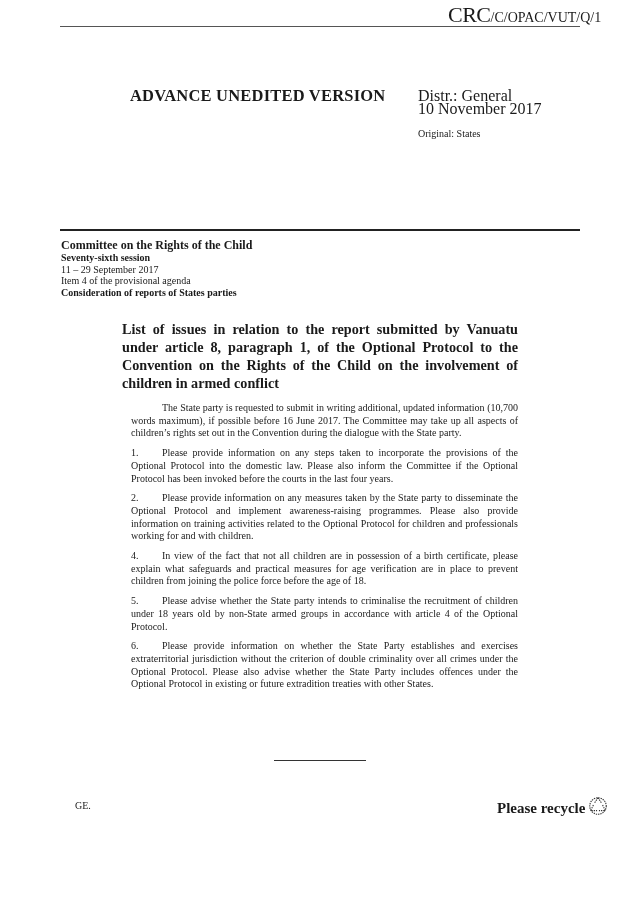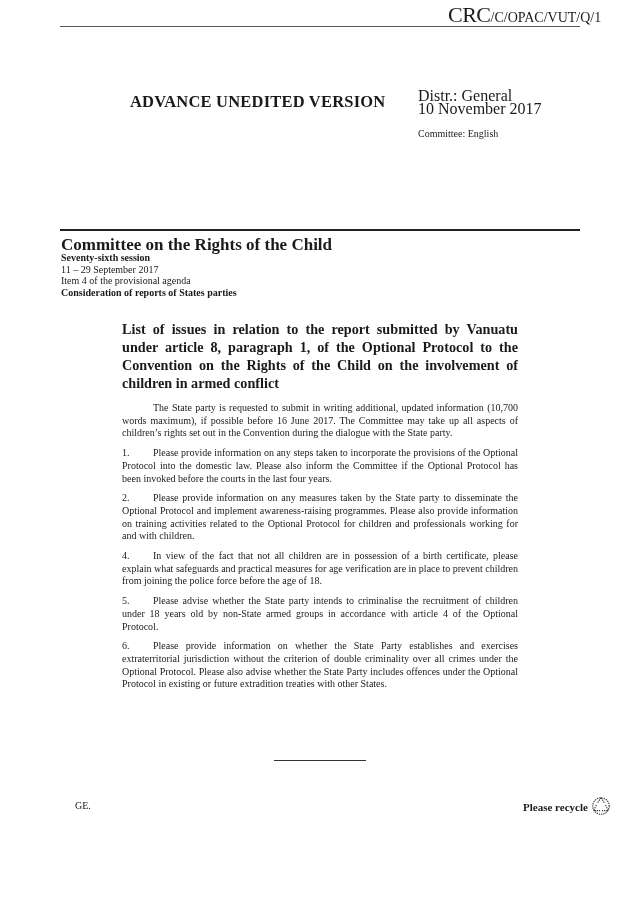--- a/index.html
+++ b/index.html
@@ -3,51 +3,51 @@
 <meta charset="utf-8">
 <style>
   html, body { margin: 0; padding: 0; background: #ffffff; }
   body { width: 640px; height: 905px; position: relative; overflow: hidden;
          font-family: "Liberation Serif", "DejaVu Serif", serif; color: #1a1a1a; }
   .abs { position: absolute; }
   .symbol { left: 448px; top: 2px; width: 132px; text-align: right; white-space: nowrap; }
   .symbol .big { font-size: 22px; letter-spacing: -0.5px; }
   .symbol .small { font-size: 14px; }
   .rule-top { left: 60px; top: 26px; width: 520px; height: 1px; background: #555; }
-  .advance { left: 130px; top: 86px; font-size: 16.5px; font-weight: bold; letter-spacing: 0.2px; white-space: nowrap; margin-top: 6px; }
+  .advance { left: 130px; top: 86px; font-size: 16.5px; font-weight: bold; letter-spacing: 0.2px; white-space: nowrap; }
   .distr { left: 418px; top: 89px; font-size: 16px; line-height: 13px; }
   .orig { left: 418px; top: 128px; font-size: 10px; }
   .rule-mid { left: 60px; top: 229px; width: 520px; height: 2px; background: #222; }
   .committee { left: 61px; top: 238px; font-size: 10px; line-height: 11.6px; }
-  .committee .c1 { font-size: 17px; font-weight: bold; line-height: 14px; }
+  .committee .c1 { font-size: 12px; font-weight: bold; line-height: 14px; }
   .committee .b { font-weight: bold; }
   .title { left: 122px; top: 320px; width: 396px; font-size: 14.2px; font-weight: bold; line-height: 18px; text-align: justify; }
   .body { left: 122px; top: 402px; width: 396px; font-size: 10px; line-height: 12.7px; text-align: justify; }
-  .body p { margin: 0 0 7px 0; }
+  .body p { margin: 0 0 7px 9px; }
   .body .intro { text-indent: 31px; }
   .body .num { display: inline-block; width: 31px; }
   .rule-end { left: 274px; top: 760px; width: 92px; height: 1px; background: #333; }
   .footer-left { left: 75px; top: 800px; font-size: 10px; }
-  .recycle { left: 523px; top: 795px; font-size: 11px; font-weight: bold; white-space: nowrap; display: flex; align-items: center; gap: 2px; }
+  .recycle { left: 497px; top: 795px; font-size: 15px; font-weight: bold; white-space: nowrap; display: flex; align-items: center; gap: 2px; }
   .recycle svg { width: 22px; height: 22px; }
 </style>
 </head>
 <body>
 
 <div class="abs symbol">
   <span class="big">CRC</span><span class="small">/C/OPAC/VUT/Q/1</span>
 </div>
 <div class="abs rule-top"></div>
 
 <div class="abs advance">ADVANCE UNEDITED VERSION</div>
 <div class="abs distr">
   <div>Distr.: General</div>
   <div>10 November 2017</div>
 </div>
-<div class="abs orig">Committee: English</div>
+<div class="abs orig">Original: States</div>
 
 <div class="abs rule-mid"></div>
 
 <div class="abs committee">
   <div class="c1">Committee on the Rights of the Child</div>
   <div class="b">Seventy-sixth session</div>
   <div>11 – 29 September 2017</div>
   <div>Item 4 of the provisional agenda</div>
   <div class="b">Consideration of reports of States parties</div>
 </div>

